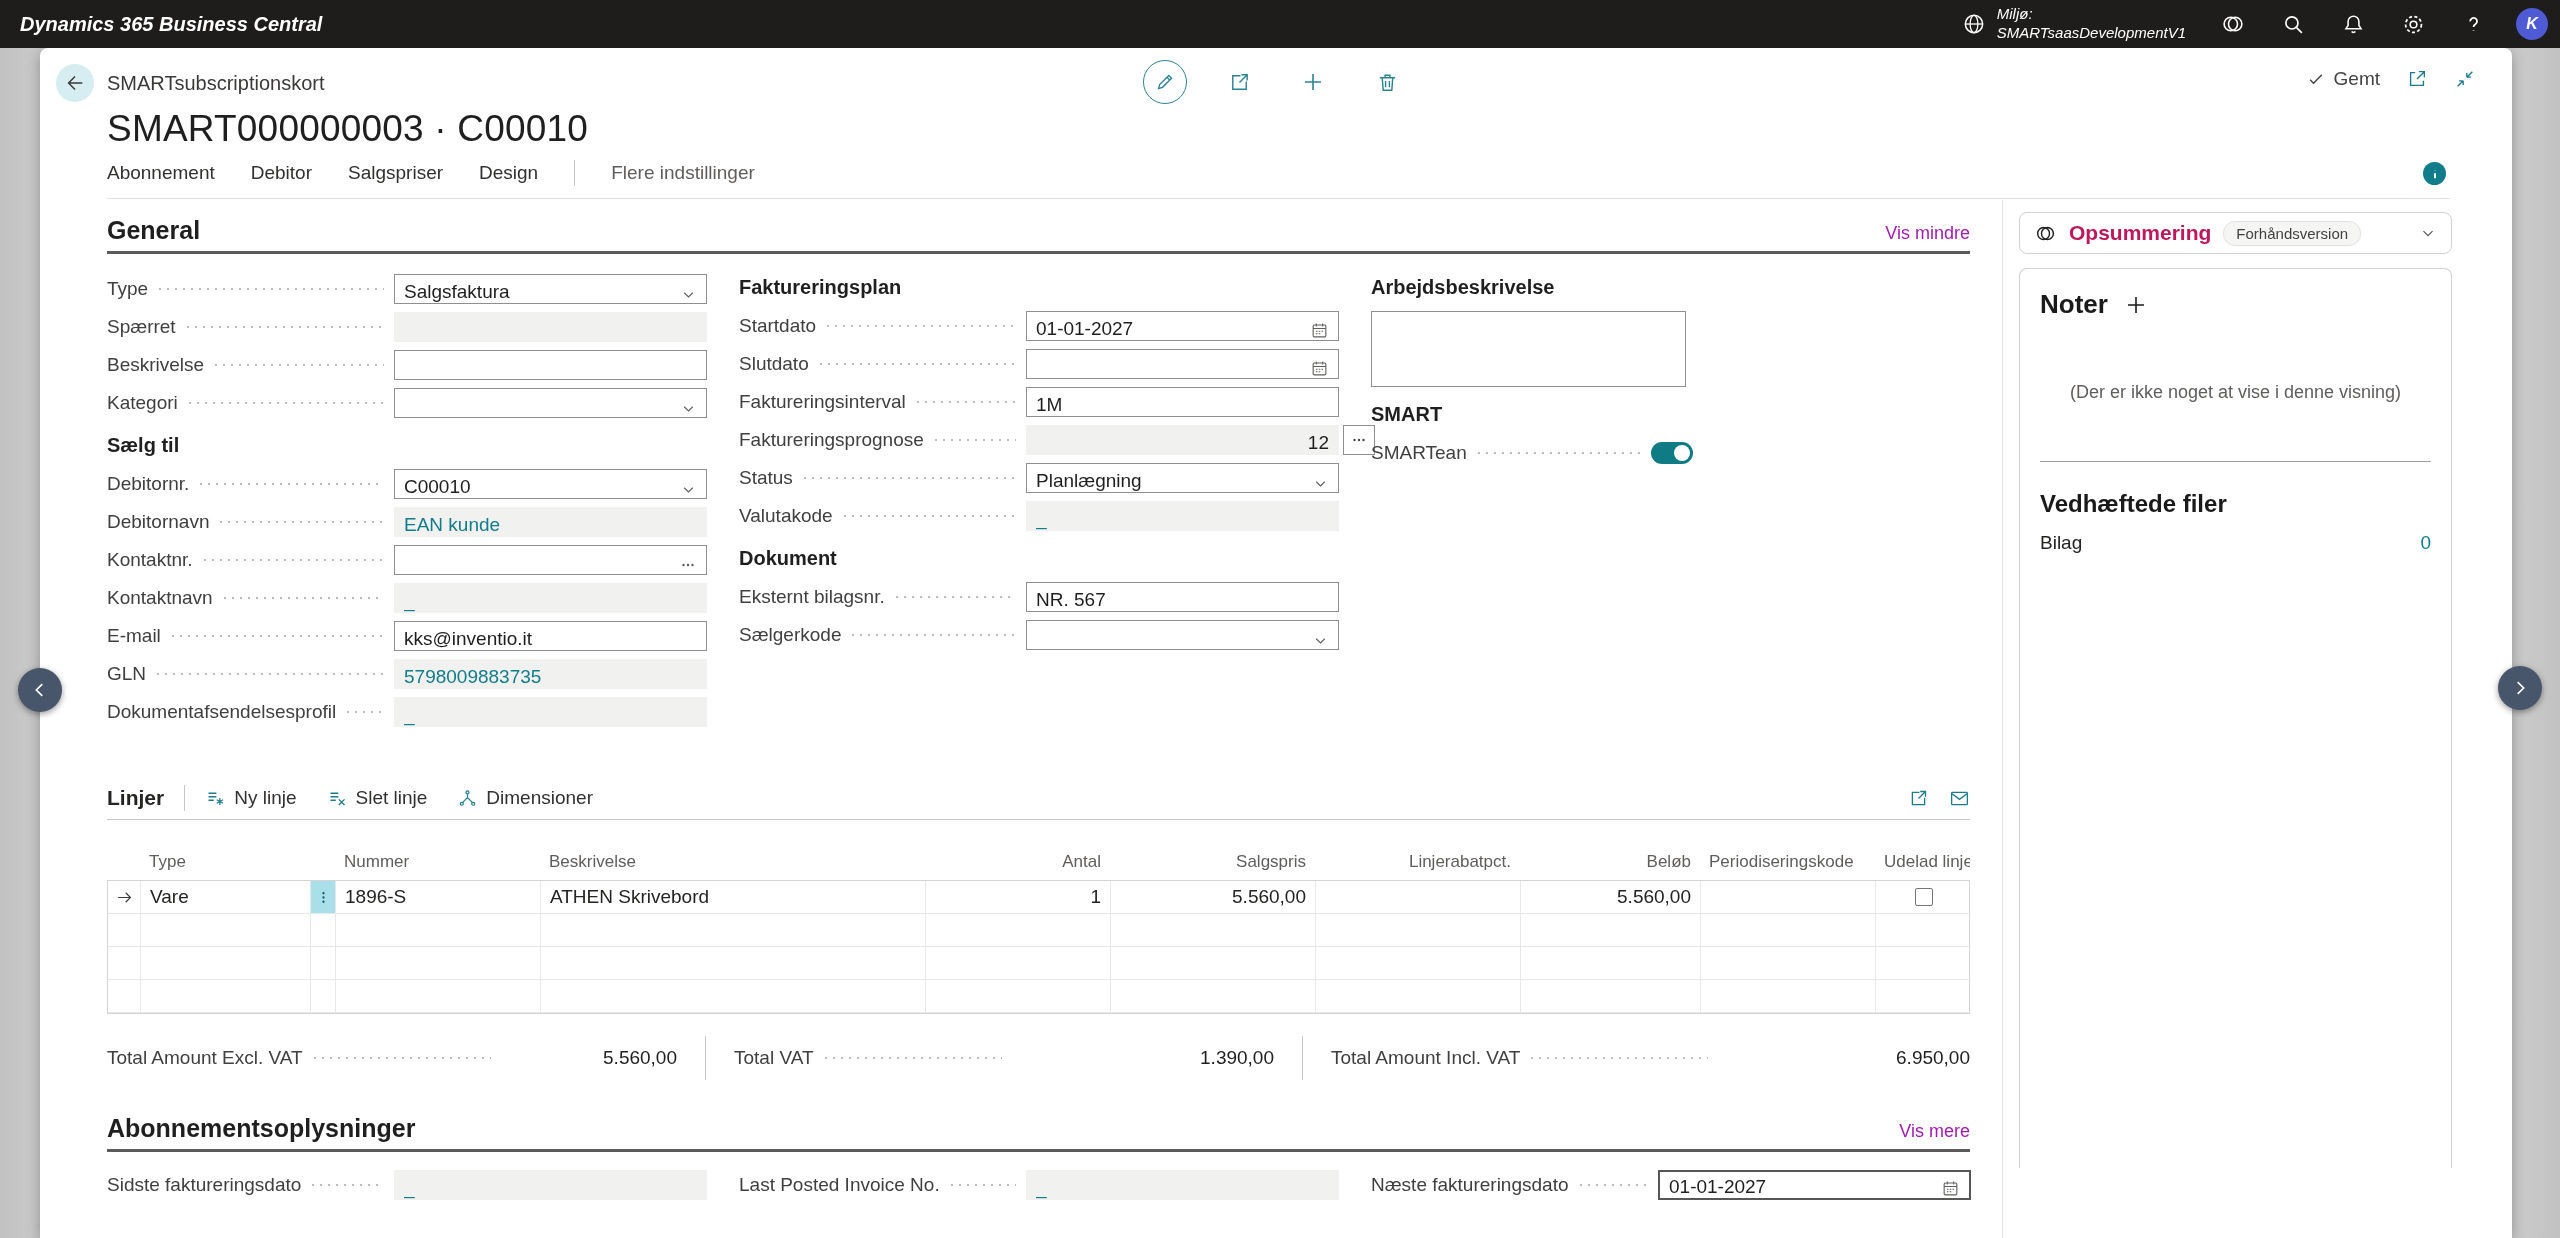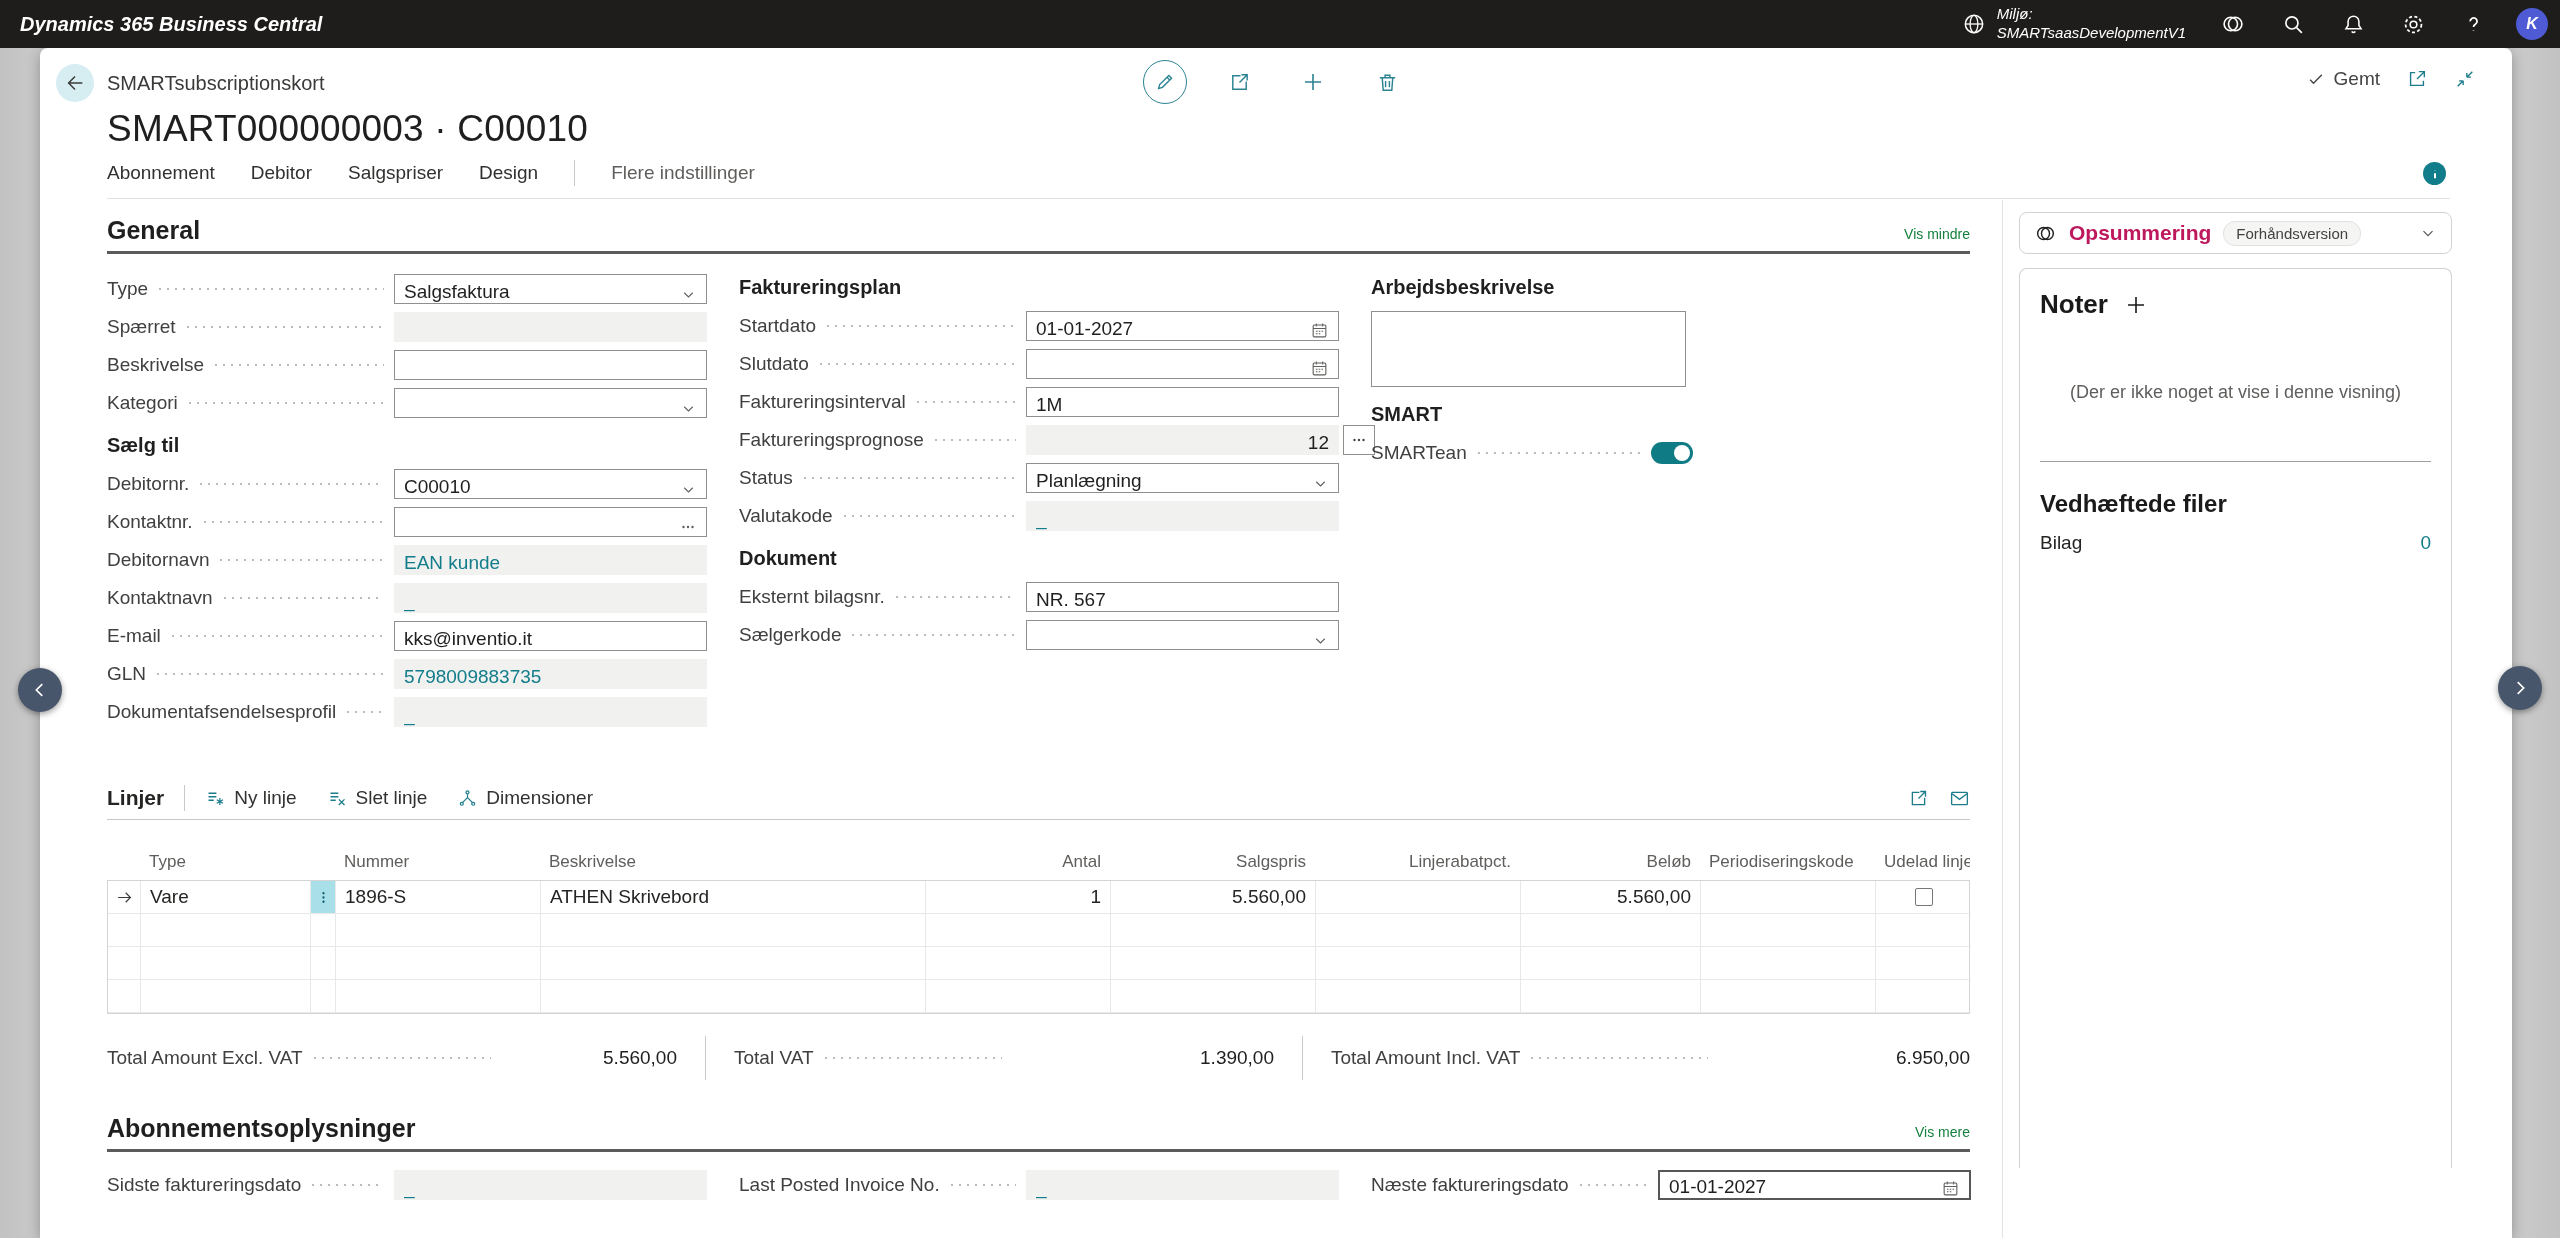--- a/index.html
+++ b/index.html
@@ -37,21 +37,21 @@
   .tab { cursor:pointer; white-space:nowrap; }
   .tab-sep { width:1px; height:26px; background:#c8c8c8; }
   .tab.more { color:#605e5c; }
   .hdr-line { position:absolute; left:67px; right:62px; top:150px; border-top:1px solid #e1e1e1; }
   .info-badge { position:absolute; right:66px; top:114px; width:23px; height:23px; border-radius:50%; background:#127d8a; color:#fff; display:flex; align-items:center; justify-content:center; cursor:pointer; }
 
   
   .main { position:absolute; left:0; top:152px; width:1962px; bottom:0; padding:0 32px 0 67px; overflow:hidden; }
   .sect-hd { display:flex; align-items:baseline; margin-top:16px; }
   .sect-title { font-size:25px; font-weight:600; color:#1f1f1f; }
-  .sect-link { margin-left:auto; color:#15803d; font-size:14px; cursor:pointer; }
+  .sect-link { margin-left:auto; color:#a21caf; font-size:18px; cursor:pointer; }
   .sect-rule { border-top:3px solid #5b5b5b; margin-top:6px; }
   .thin-rule { border-top:1px solid #c8c8c8; margin-top:4px; }
 
   .cols { display:flex; gap:32px; margin-top:20px; }
   .col { width:600px; flex:0 0 600px; }
   .fld { position:relative; display:flex; align-items:center; height:30px; margin-bottom:8px; }
   .lbl { color:#404040; white-space:nowrap; }
   .leader { flex:1; height:4px; align-self:center; margin:0 10px 0 8px;
             background-image:radial-gradient(circle,#bcbcbc 1.3px,transparent 1.5px);
             background-size:8px 4px; background-repeat:repeat-x; background-position:0 50%; }
@@ -418,36 +418,36 @@
             <div class="box">
                 <span class="val">C00010</span>
                 <span class="tail">
                   <svg class="ic" width="17" height="17">
                     <use href="#i-chevdown"></use>
                   </svg>
                 </span>
               </div>
           </div>
           <div class="fld">
+            <span class="lbl">Debitornavn</span>
+              <span class="leader"></span>
+            <div class="box dis linkv">
+                <span class="val">EAN kunde</span>
+              </div>
+          </div>
+          <div class="fld">
             <span class="lbl">Kontaktnr.</span>
               <span class="leader"></span>
             <div class="box">
                 <span class="val"></span>
                 <span class="tail">
                   <svg class="ic" width="18" height="18">
                     <use href="#i-dots-h"></use>
                   </svg>
                 </span>
-              </div>
-          </div>
-          <div class="fld">
-            <span class="lbl">Debitornavn</span>
-              <span class="leader"></span>
-            <div class="box dis linkv">
-                <span class="val">EAN kunde</span>
               </div>
           </div>
           <div class="fld">
             <span class="lbl">Kontaktnavn</span>
               <span class="leader"></span>
             <div class="box dis linkv">
                 <span class="val">_</span>
               </div>
           </div>
           <div class="fld">

